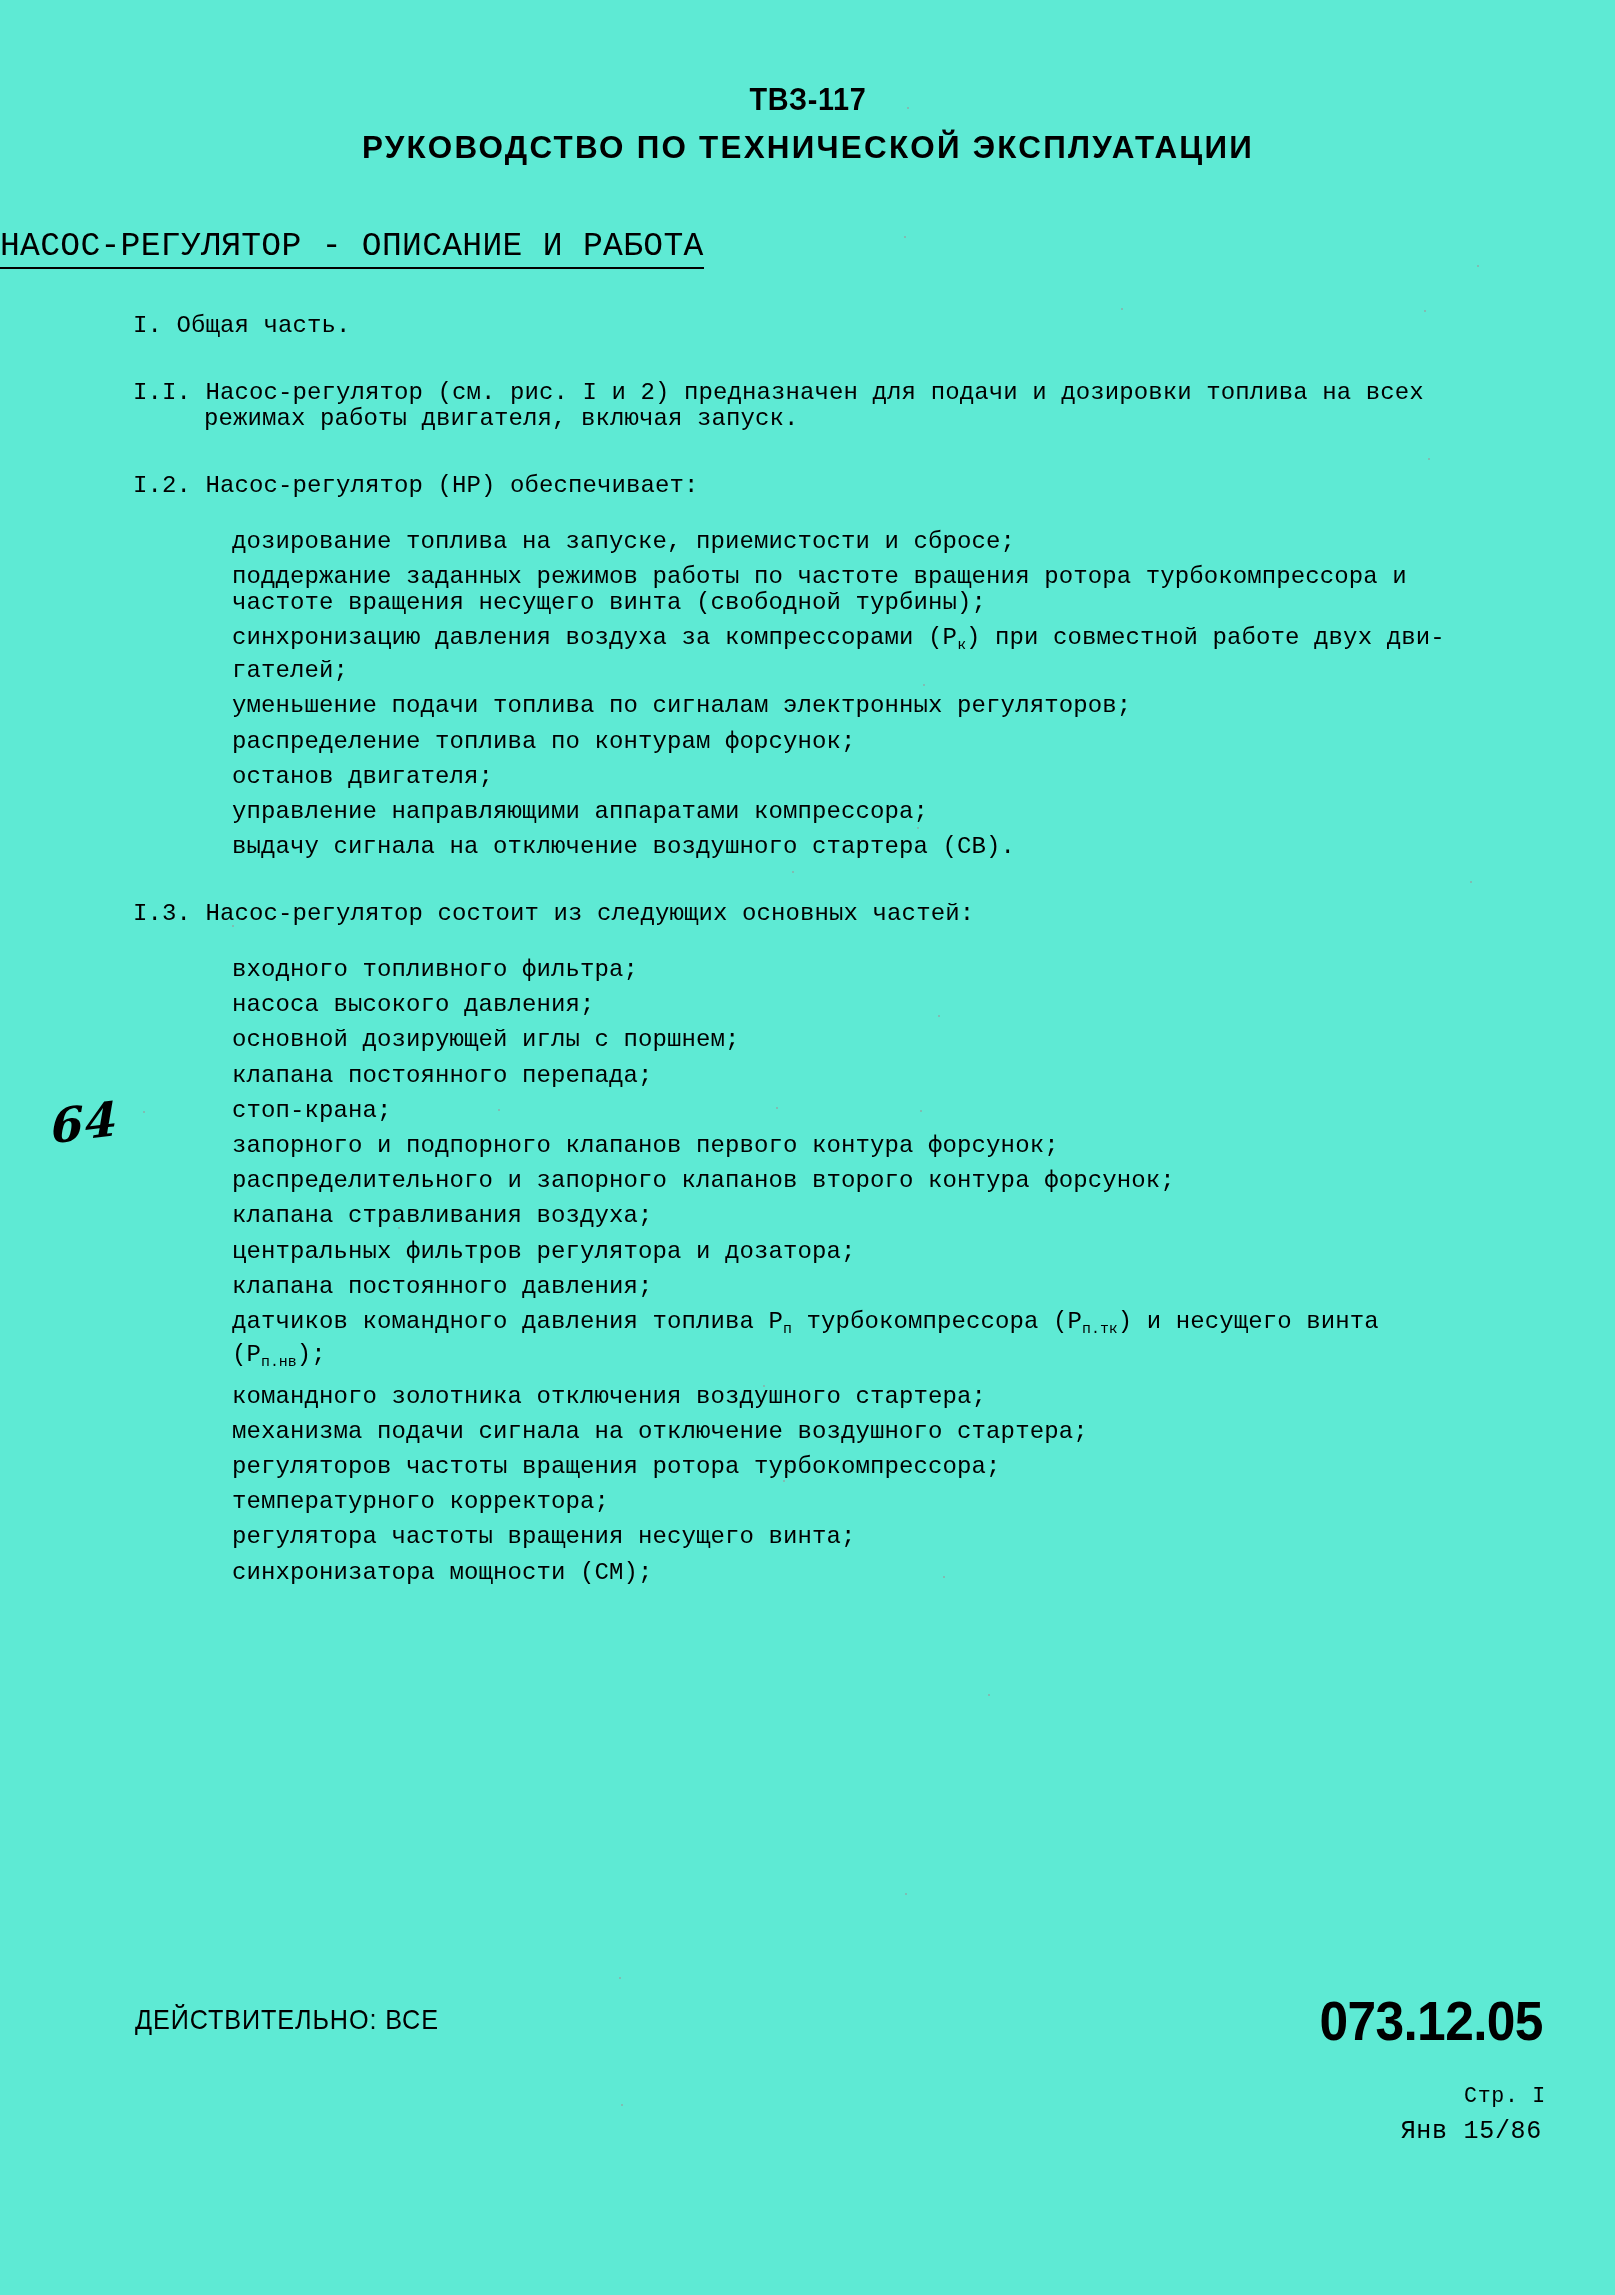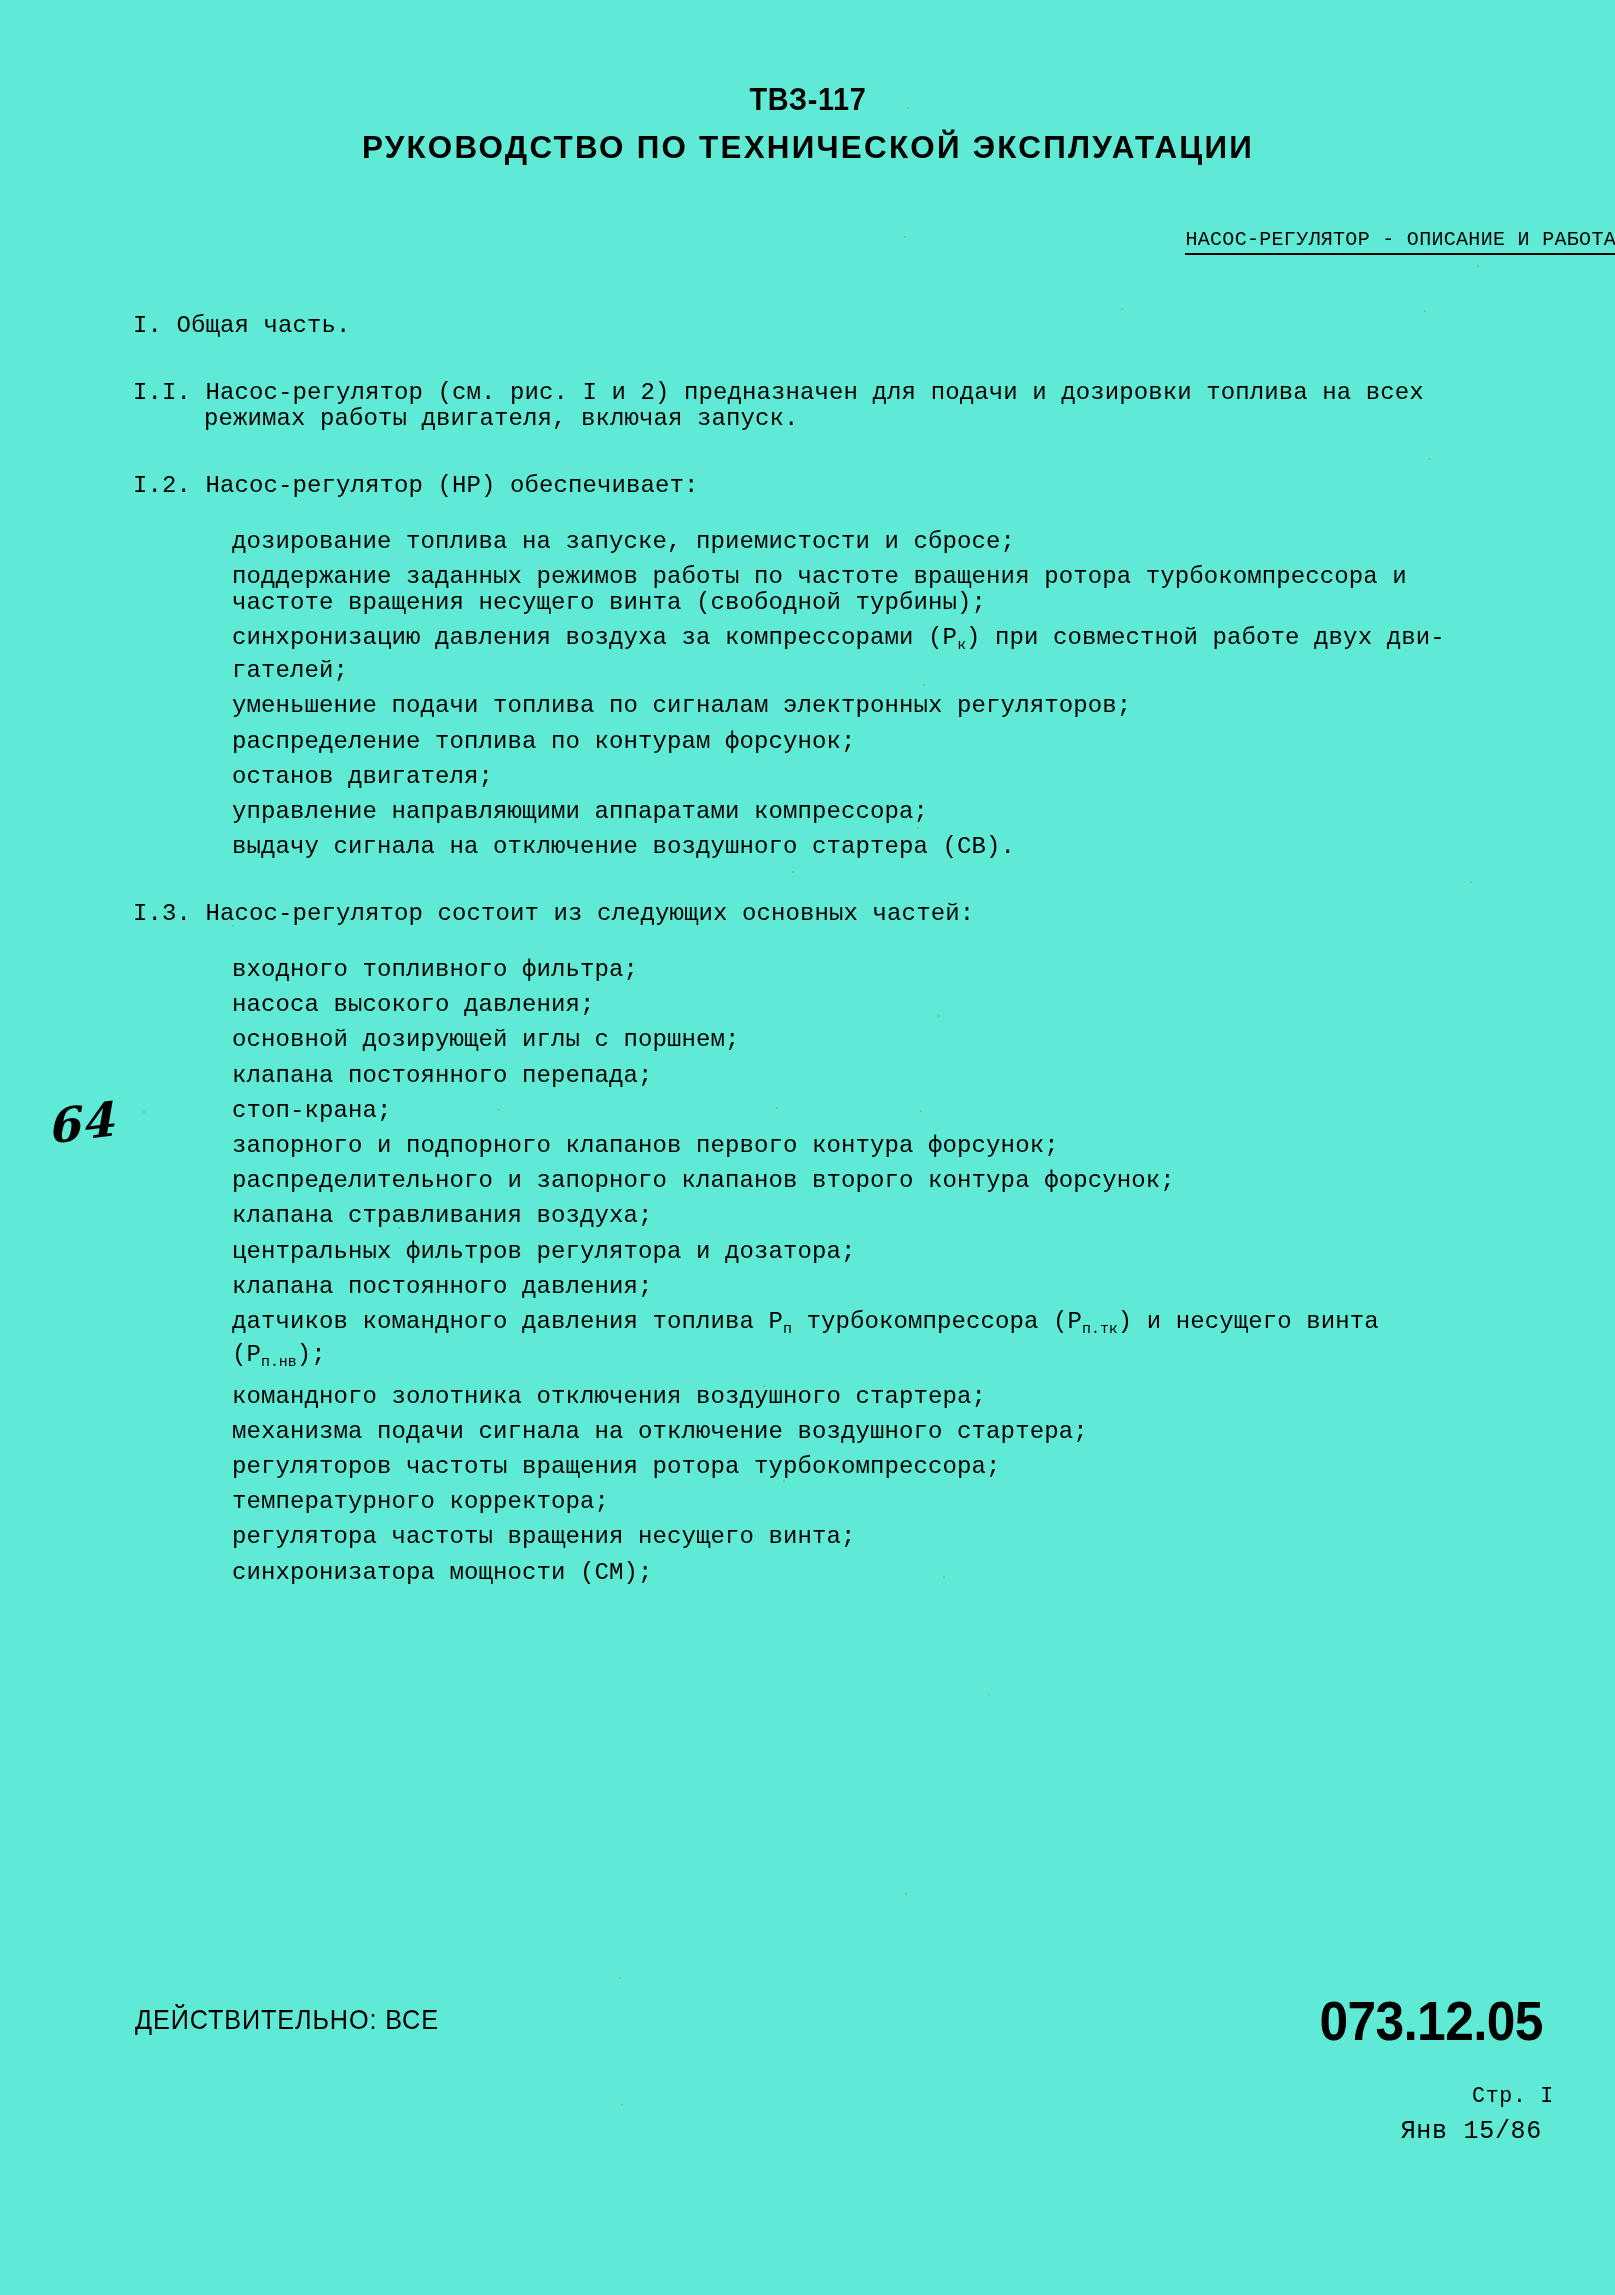--- a/index.html
+++ b/index.html
@@ -47,22 +47,22 @@
     margin-top: 15.7px;
     transform: scaleX(0.98);
   }
 
   
   .section-heading {
     position: absolute;
     top: 228px;
     left: 0;
     width: 100%;
-    text-align: right;
-    font-size: 20px;
+    text-align: left;
+    font-size: 33px;
     letter-spacing: 0.3px;
     white-space: nowrap;
   }
 
   .section-heading .ul {
     border-bottom: 2px solid #000;
     padding-bottom: 2px;
   }
 
   
@@ -130,21 +130,21 @@
     font-weight: bold;
     font-size: 56px;
     letter-spacing: -0.7px;
     line-height: 1;
     transform: scaleX(0.92);
     transform-origin: right center;
   }
 
   .footer-page {
     position: absolute;
-    right: 62px;
+    right: 70px;
     top: 2084px;
     font-size: 21.6px;
     letter-spacing: 0.7px;
     text-align: left;
   }
 
   .footer-date {
     position: absolute;
     right: 74px;
     top: 2117px;

